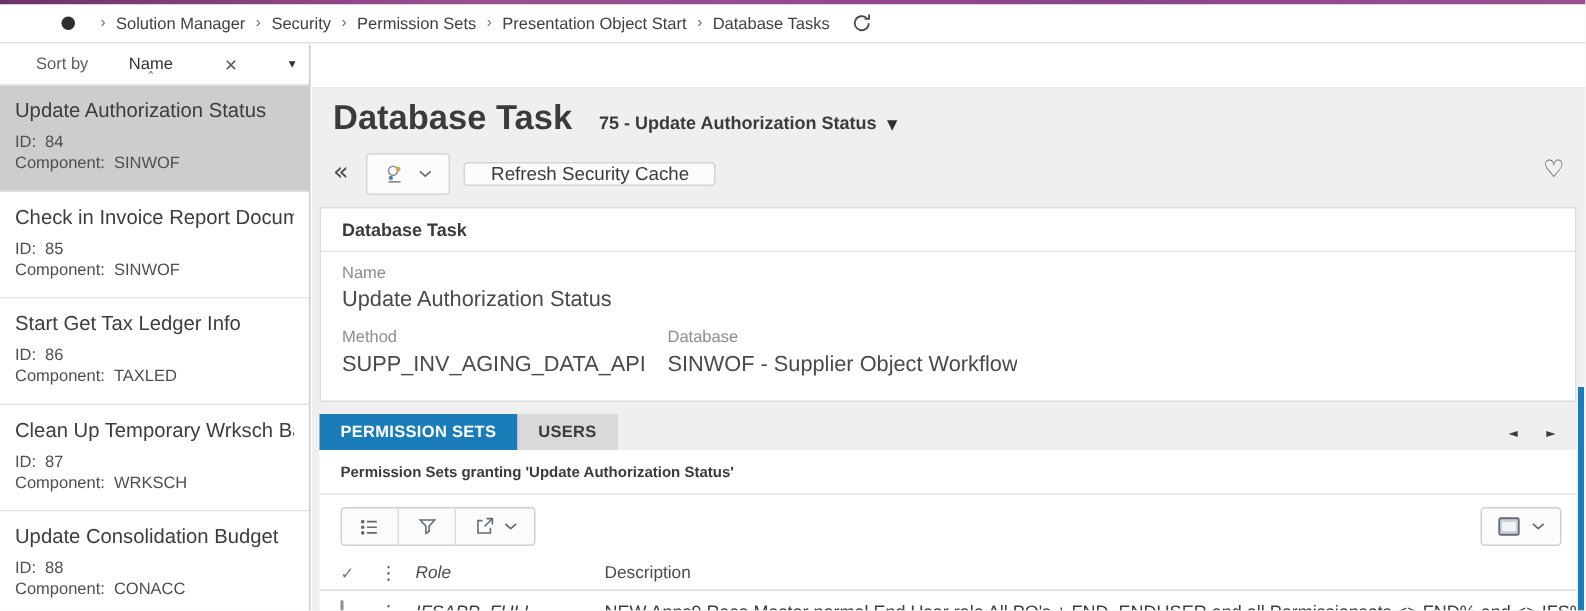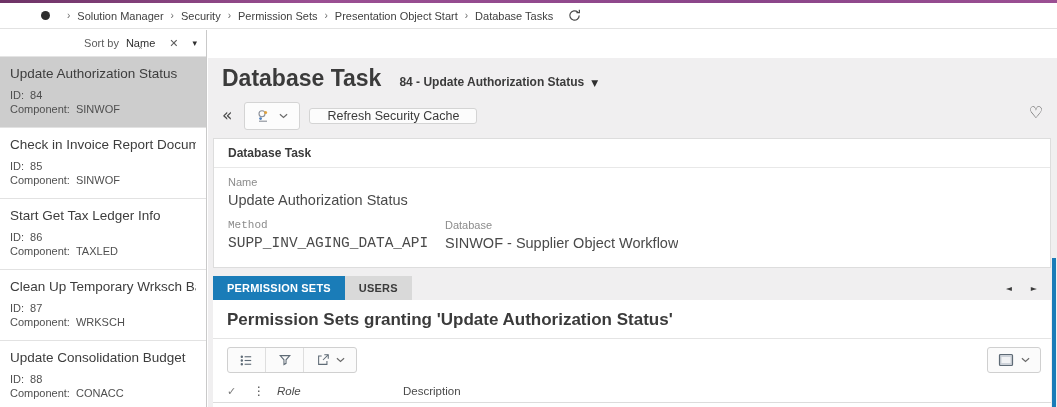--- a/index.html
+++ b/index.html
@@ -15,21 +15,21 @@
     font-size:11px; color:#3f3f3f; }
   .app-dot { width:9px; height:9px; border-radius:50%; background:#2e2e2e; margin-right:10px; }
   .crumb { cursor:pointer; }
   .crumb-sep { margin:0 7px; color:#6a6a6a; font-size:10px; }
   .refresh-btn { margin-left:14px; display:flex; align-items:center; cursor:pointer; }
 
   
   .sidebar { position:absolute; top:30px; left:0; width:207px; bottom:0; background:#fff;
     border-right:1px solid #c9c9c9; }
   .sortbar { height:27px; border-bottom:1px solid #e4e4e4; display:flex; align-items:center;
-    justify-content:flex-end; padding-right:9px; font-size:11px; color:#4a4a4a; }
+    justify-content:flex-end; padding-right:9px; font-size:11px; color:#4a4a4a;gap:20px; }
   .sort-label { color:#5c5c5c; margin-right:7px; }
   .sort-value { position:relative; font-weight:400; color:#2f2f2f; margin-right:14px; }
   .sort-asc { position:absolute; left:50%; transform:translateX(-50%); top:10px; font-size:10px; color:#777; }
   .sort-clear { margin-right:14px; font-size:11px; color:#5c5c5c; cursor:pointer; }
   .sort-caret { font-size:9px; color:#2f2f2f; cursor:pointer; }
   .side-item { height:71px; padding:9px 10px 0 10px; border-bottom:1px solid #e2e2e2;
     background:#fff; cursor:pointer; overflow:hidden; }
   .side-item.selected { background:#cdcdcd; }
   .si-title { font-size:13.5px; color:#3d3d3d; margin-bottom:7px; white-space:nowrap; overflow:hidden; }
   .si-line { font-size:11px; color:#4f4f4f; line-height:14px; }
@@ -51,31 +51,31 @@
   .heart { position:absolute; right:0; top:2px; font-size:16px; color:#4f4f4f; cursor:pointer; }
 
   .card { margin:8px 6px 0 5px; background:#fff; border:1px solid #ddd; }
   .card-title { padding:7px 14px; font-size:12px; font-weight:700; color:#3b3b3b;
     border-bottom:1px solid #e8e8e8; }
   .card-body { padding:8px 14px 16px 14px; }
   .flabel { font-size:11px; color:#8c8c8c; margin-bottom:4px; }
   .fvalue { font-size:14.5px; color:#4a4a4a; white-space:nowrap; overflow:hidden; }
   .field-name { margin-bottom:11px; }
   .frow { display:flex; }
-  .frow .field:first-child { width:203px; margin-right:14px; overflow:hidden;font-family:Liberation Mono, monospace; }
+  .frow .field:first-child { width:203px; margin-right:14px; overflow:hidden; }
 
   .tabstrip { display:flex; align-items:center; margin:8px 6px 0 5px; height:24px; }
   .tab { height:24px; line-height:24px; padding:0 14px; font-size:11px; font-weight:700;
     letter-spacing:.2px; background:#d9d9d9; color:#3b3b3b; cursor:pointer; }
   .tab.active { background:#1a7cb8; color:#fff; }
   .tab-arrows { margin-left:auto; display:flex; gap:19px; padding-right:14px; }
   .tab-arrow { font-size:8px; color:#3a3a3a; cursor:pointer; }
 
   .panel { flex:1; margin:0 6px 0 5px; background:#fff; overflow:hidden; }
-  .panel-head { padding:10px 14px 8px 14px; font-size:17px; font-weight:700; color:#3b3b3b;
+  .panel-head { padding:10px 14px 8px 14px; font-size:10px; font-weight:700; color:#3b3b3b;
     border-bottom:1px solid #e4e4e4; }
   .panel-toolbar { display:flex; justify-content:space-between; align-items:center;
     padding:8px 10px 7px 14px; }
   .btn-group { display:inline-flex; height:26px; background:#fbfbfb;
     border:1px solid #d0d0d0; border-radius:3px; }
   .seg { width:38px; display:flex; align-items:center; justify-content:center;
     border-right:1px solid #dedede; cursor:pointer; }
   .seg.last { width:52px; gap:6px; border-right:none; }
   .view-btn { width:54px; height:26px; display:flex; align-items:center; justify-content:center;
     gap:7px; background:#fbfbfb; border:1px solid #d0d0d0; border-radius:3px; cursor:pointer; }
@@ -154,21 +154,21 @@
   <div class="side-item">
     <div class="si-title">Update Consolidation Budget</div>
     <div class="si-line"><span class="si-label">ID:</span><span class="si-val">88</span></div>
     <div class="si-line"><span class="si-label">Component:</span><span class="si-val">CONACC</span></div>
   </div>
 </div>
 
 <div class="main">
   <div class="page-head">
     <span class="page-title">Database Task</span>
-    <span class="page-subtitle">84 - Update Authorization Status</span>
+    <span class="page-subtitle">75 - Update Authorization Status</span>
     <span class="sub-caret glyph">▼</span>
   </div>
 
   <div class="cmdbar">
     <span class="collapse glyph">«</span>
     <span class="mini-btn">
       <svg width="14" height="14" viewBox="0 0 14 14">
           <circle cx="6" cy="4.8" r="3" fill="none" stroke="#8a8f98" stroke-width="1.1"></circle>
           <circle cx="9.6" cy="3.6" r="1.5" fill="#e0a23e"></circle>
           <circle cx="4.6" cy="9.6" r="1.4" fill="#4a7fc1"></circle>

